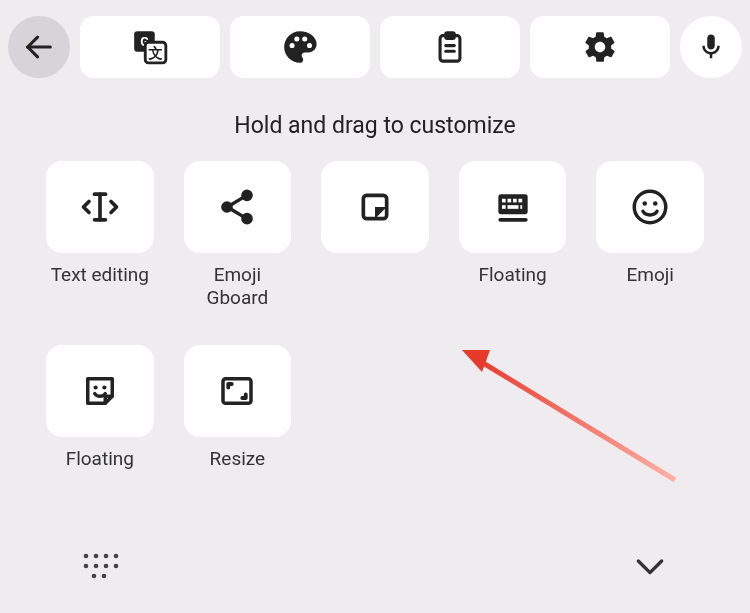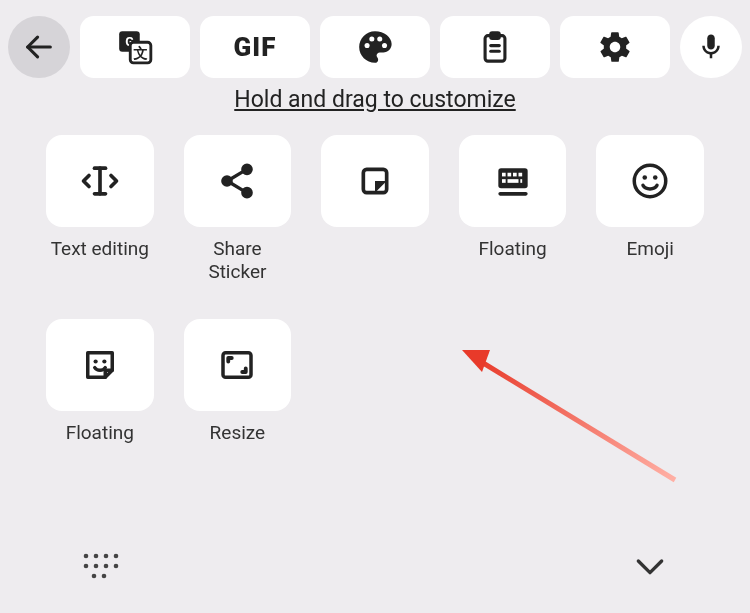--- a/index.html
+++ b/index.html
@@ -49,23 +49,22 @@
       flex: 1;
       display: flex;
       align-items: center;
       justify-content: center;
       min-width: 0;
     }
     .instruction {
       text-align: center;
       font-size: 23px;
       color: #222;
-      margin-top: 0;
+      margin-top: 26px;
       margin-bottom: 22px;
-      text-decoration: underline;
     }
     .grid {
       display: grid;
       grid-template-columns: repeat(5, 1fr);
       gap: 30px;
       padding: 0 46px;
     }
     .tile-wrap {
       display: flex;
       flex-direction: column;
@@ -122,23 +121,20 @@
 
   <div class="top-chip">
     <svg width="38" height="38" viewBox="0 0 24 24">
       <rect x="2" y="2" width="13" height="13" rx="2" fill="#222"></rect>
       <text x="8.5" y="11.5" font-size="8" fill="#fff" text-anchor="middle" font-weight="bold">G</text>
       <rect x="9" y="9" width="13" height="13" rx="2" fill="#fff" stroke="#222" stroke-width="1.8"></rect>
       <text x="15.5" y="19" font-size="9" fill="#222" text-anchor="middle" font-weight="bold">文</text>
     </svg>
   </div>
 
-  <div class="top-chip">
-    <span class="gif-text">GIF</span>
-  </div>
 
   <div class="top-chip">
     <svg width="38" height="38" viewBox="0 0 24 24" fill="#222">
       <path d="M12 2C6.5 2 2 6.5 2 12s4.5 10 10 10c1.1 0 2-.9 2-2 0-.5-.2-1-.5-1.3-.3-.4-.5-.8-.5-1.3 0-1.1.9-2 2-2h2.2c3 0 5.3-2.4 5.3-5.3C22.5 5.8 17.8 2 12 2z"></path>
       <circle cx="7" cy="11" r="1.6" fill="#fff"></circle>
       <circle cx="10" cy="7" r="1.6" fill="#fff"></circle>
       <circle cx="15" cy="7" r="1.6" fill="#fff"></circle>
       <circle cx="18" cy="11" r="1.6" fill="#fff"></circle>
     </svg>
   </div>
@@ -186,21 +182,21 @@
   <div class="tile-wrap">
     <div class="tile">
       <svg width="40" height="40" viewBox="0 0 24 24" fill="none" stroke="#222" stroke-width="2" stroke-linecap="round" stroke-linejoin="round">
         <circle cx="18" cy="5" r="2.5" fill="#222"></circle>
         <circle cx="6" cy="12" r="2.5" fill="#222"></circle>
         <circle cx="18" cy="19" r="2.5" fill="#222"></circle>
         <line x1="8.2" y1="10.8" x2="15.8" y2="6.2"></line>
         <line x1="8.2" y1="13.2" x2="15.8" y2="17.8"></line>
       </svg>
     </div>
-    <div class="tile-label">Share Sticker</div>
+    <div class="tile-label">Emoji Gboard</div>
   </div>
 
   <div class="tile-wrap">
     <div class="tile">
       <svg width="40" height="40" viewBox="0 0 24 24" fill="none" stroke="#222" stroke-width="2.2" stroke-linejoin="round">
         <rect x="5" y="5" width="14" height="14" rx="2"></rect>
         <path d="M19 12 L12 19 L12 12 Z" fill="#222" stroke="none"></path>
       </svg>
     </div>
   </div>

